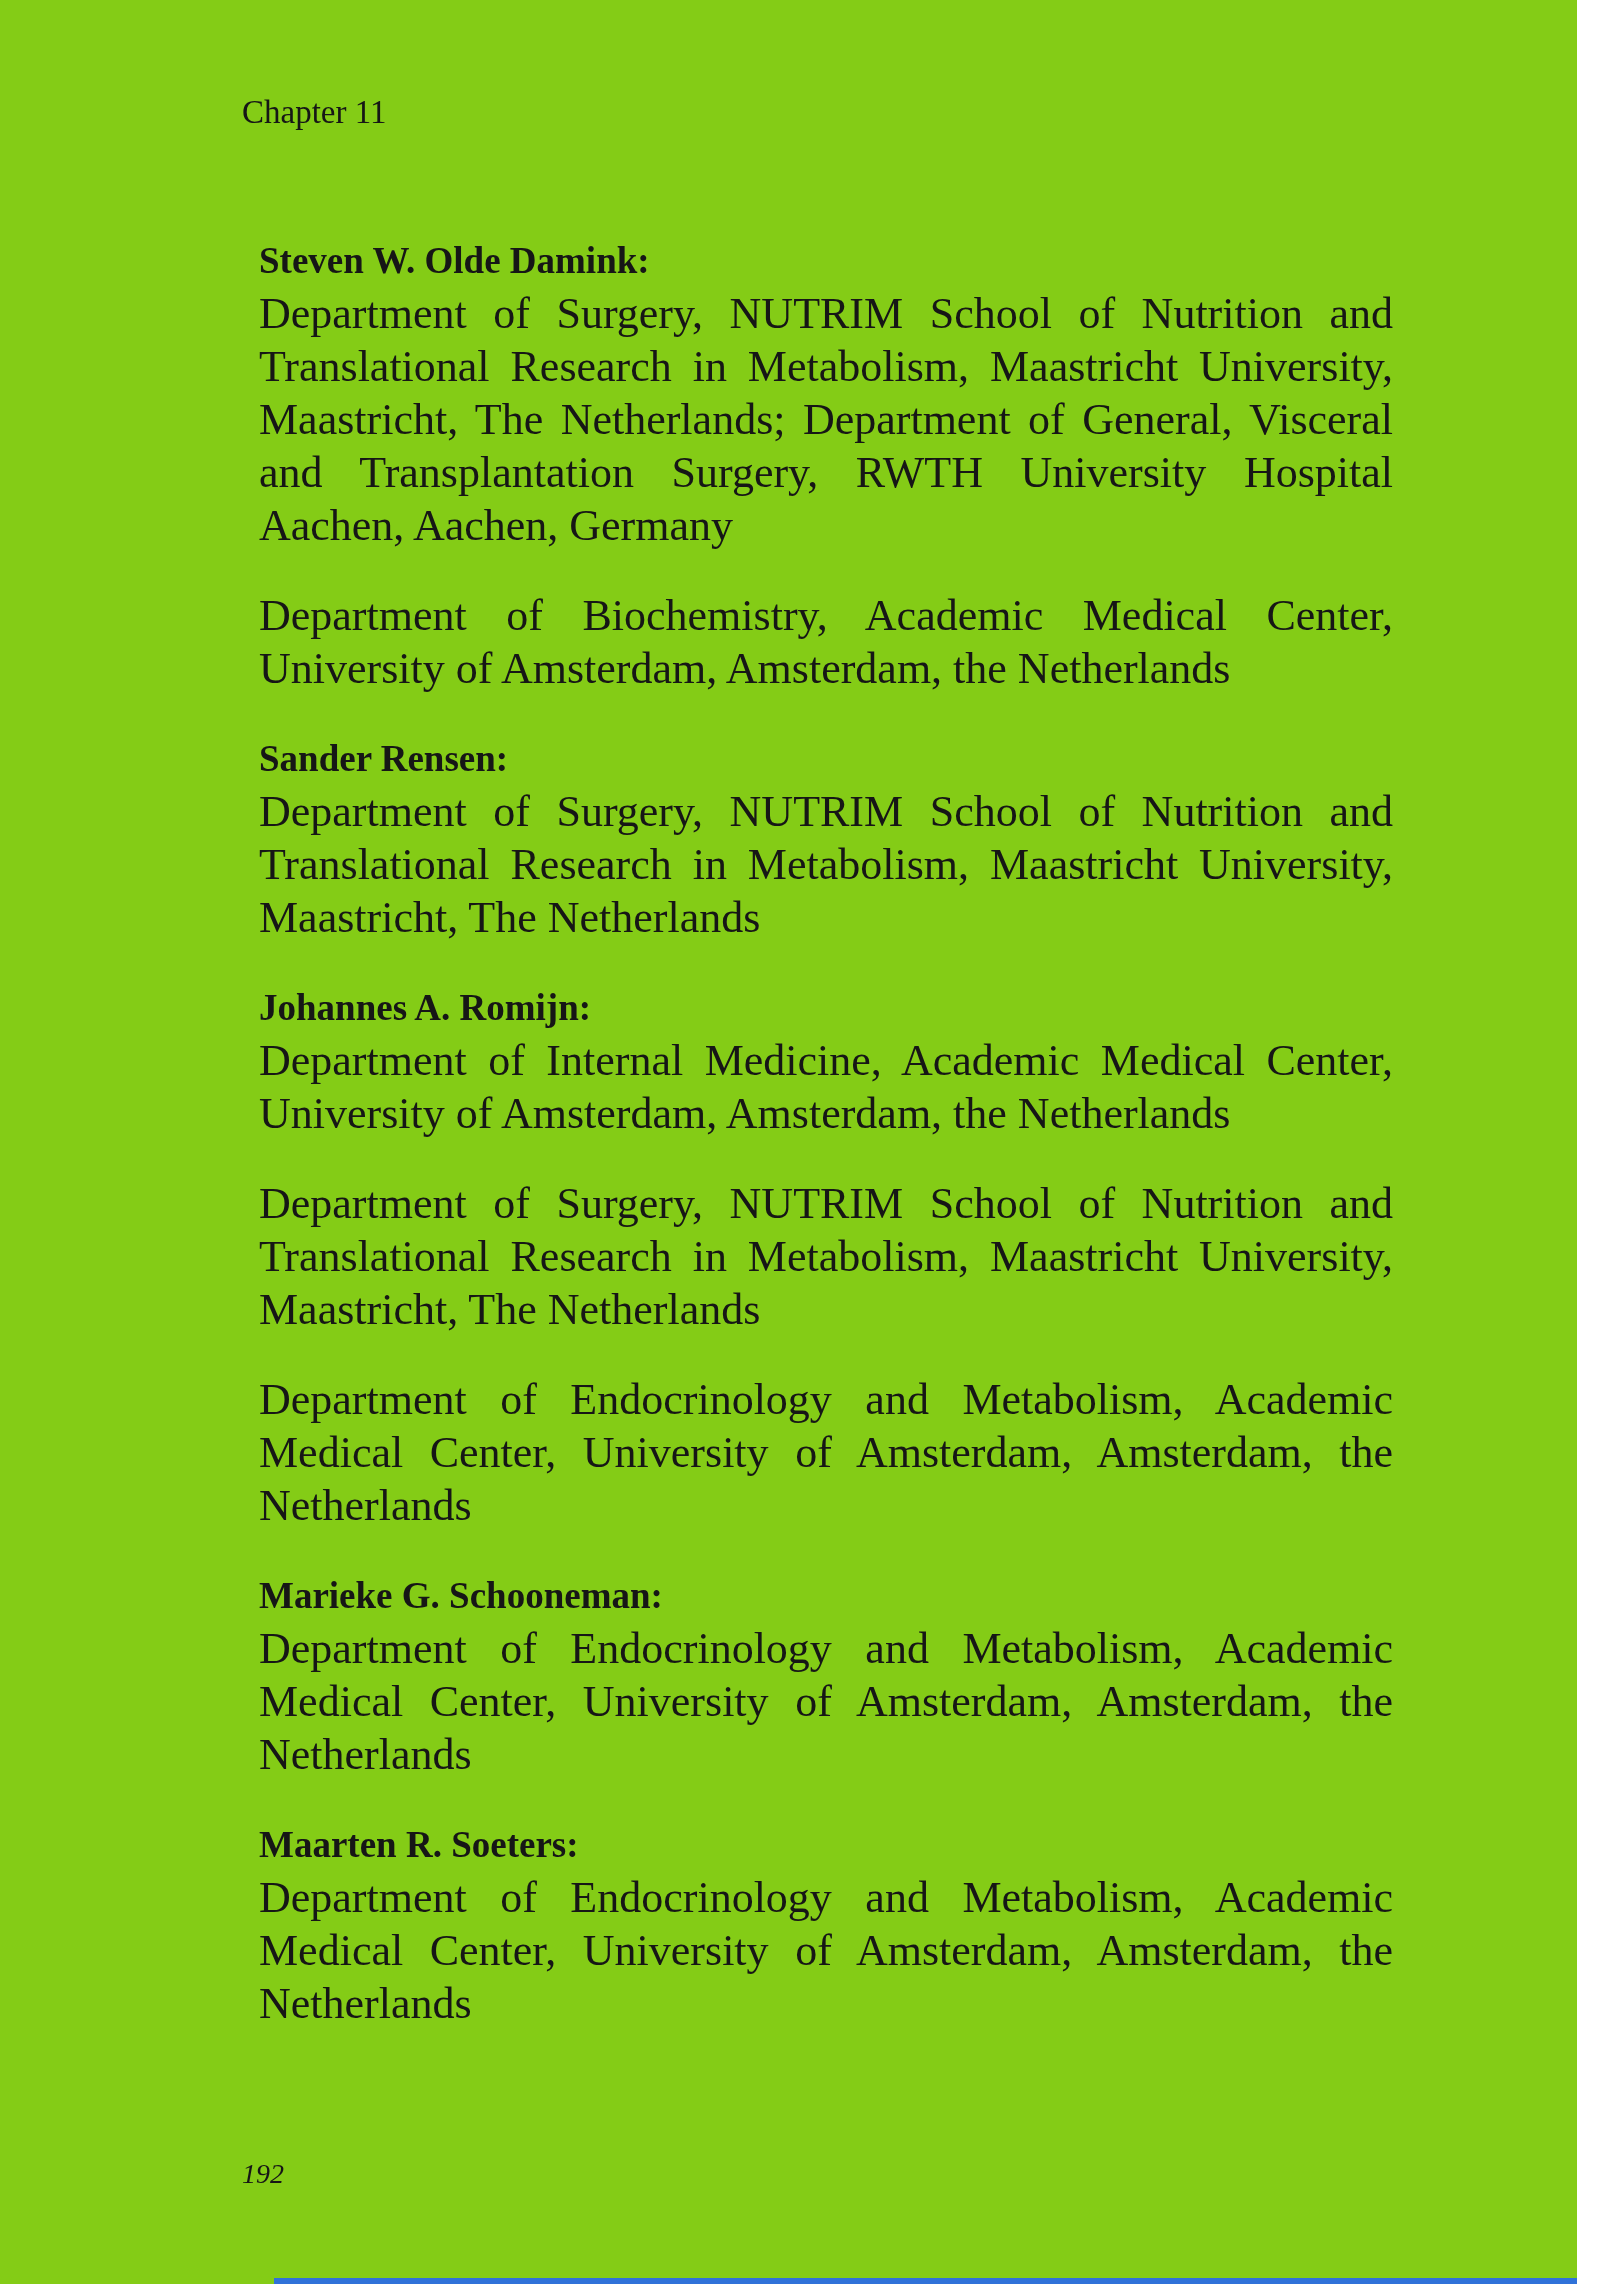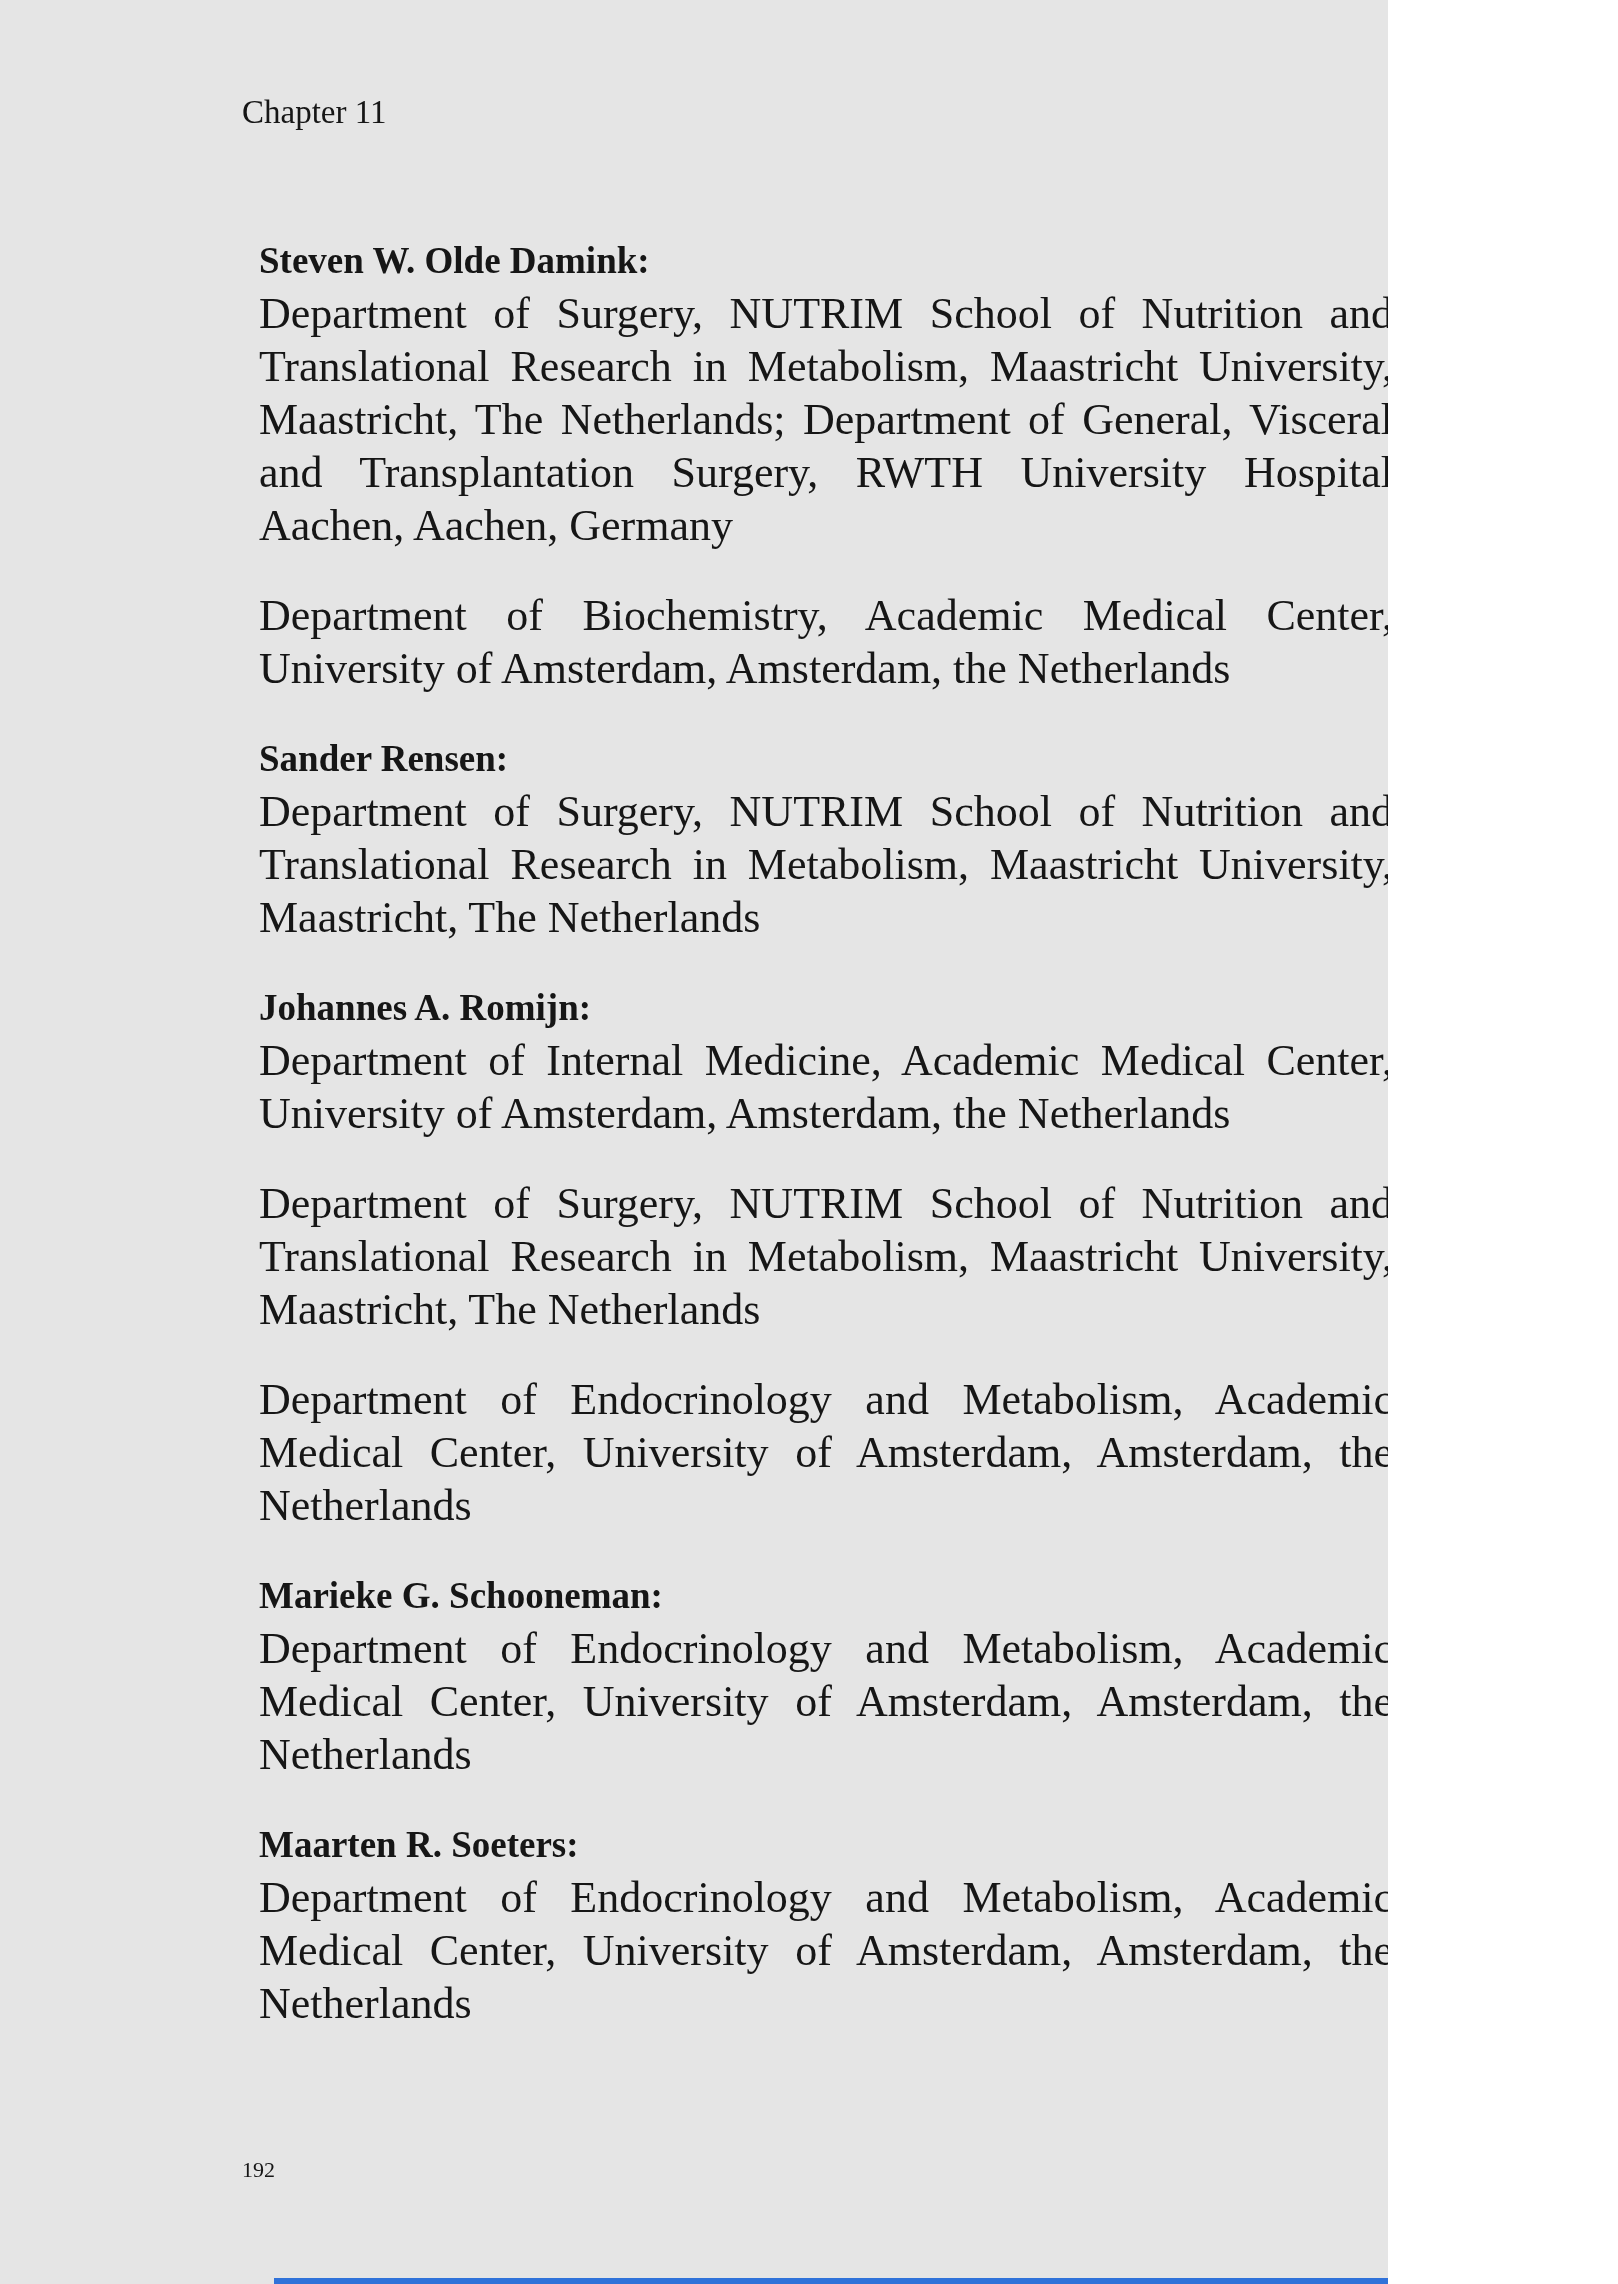--- a/index.html
+++ b/index.html
@@ -2,23 +2,23 @@
 <html style="font-size:12px"><head>
 <meta charset="utf-8">
 <style>
   html, body {
     margin: 0;
     padding: 0;
     background: #ffffff;
   }
   .page {
     position: relative;
-    width: 1388px;
+    width: 1577px;
     height: 2284px;
-    background: #e5e5e5;
+    background: #84cc16;
     font-family: "Liberation Serif", serif;
     color: #161616;
     overflow: hidden;
   }
   .running-header {
     position: absolute;
     top: 93px;
     left: 242px;
     font-size: 33px;
     line-height: 1.2;
@@ -45,23 +45,24 @@
     line-height: 53px;
     margin: 0;
     text-align: justify;
     text-align-last: left;
     text-justify: inter-word;
   }
   .page-number {
     position: absolute;
     top: 2157px;
     left: 242px;
-    font-size: 22px;
+    font-size: 28px;
     line-height: 1.2;
     color: #161616;
+    font-style: italic;
   }
   .bottom-accent-bar {
     position: absolute;
     bottom: 0;
     left: 274px;
     right: 0;
     height: 6px;
     background: #3072d9;
   }
 </style>

